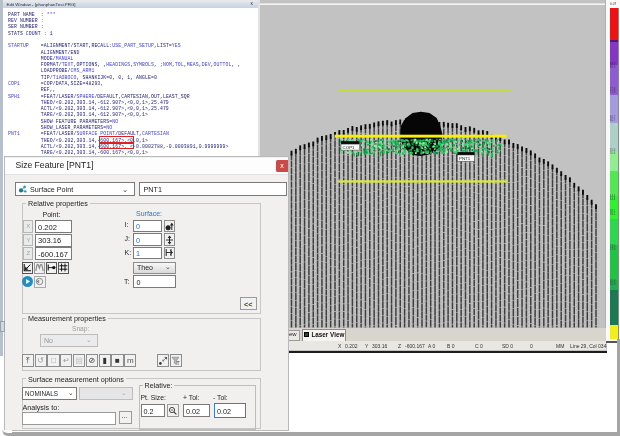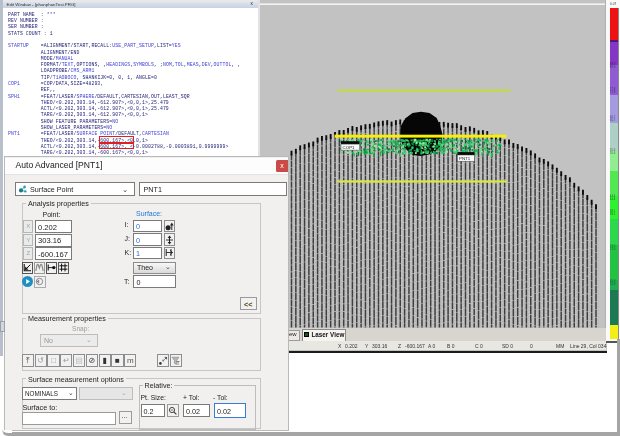--- a/index.html
+++ b/index.html
@@ -932,38 +932,38 @@
 <div class="abs" style="left:3px;top:2.2px;width:255px;height:5.4px;background:linear-gradient(#dde4ee,#c7d2e2)"></div>
 <div class="abs" style="left:6.5px;top:2.6px;font-size:4.4px;line-height:4.8px;color:#333;white-space:nowrap">Edit Window - [phanphanTest.PRG]</div>
 <div class="abs" style="left:250.5px;top:2.4px;font-size:4.6px;line-height:4.8px;color:#222">x</div>
 <div class="abs" style="left:257.5px;top:0;width:2px;height:157px;background:#e2e2e2"></div>
 <pre class="abs" style="left:8px;top:11.9px;margin:0;font-family:'Liberation Mono',monospace;font-size:4.8px;line-height:6.28px;letter-spacing:0.1px"><span style="color:#1d1d74">PART NAME  : </span><span style="color:#4343d6">***</span><br><span style="color:#1d1d74">REV NUMBER :</span><br><span style="color:#1d1d74">SER NUMBER :</span><br><span style="color:#1d1d74">STATS COUNT : 1</span><br><br><span style="color:#4343d6">STARTUP</span><span style="color:#1d1d74">    =ALIGNMENT/START,RECALL:</span><span style="color:#4343d6">USE_PART_SETUP</span><span style="color:#1d1d74">,LIST=</span><span style="color:#4343d6">YES</span><br><span style="color:#1d1d74">           ALIGNMENT/END</span><br><span style="color:#1d1d74">           MODE/</span><span style="color:#4343d6">MANUAL</span><br><span style="color:#1d1d74">           FORMAT/</span><span style="color:#4343d6">TEXT</span><span style="color:#1d1d74">,OPTIONS, ,</span><span style="color:#4343d6">HEADINGS</span><span style="color:#1d1d74">,</span><span style="color:#4343d6">SYMBOLS</span><span style="color:#1d1d74">, ;</span><span style="color:#4343d6">NOM</span><span style="color:#1d1d74">,</span><span style="color:#4343d6">TOL</span><span style="color:#1d1d74">,</span><span style="color:#4343d6">MEAS</span><span style="color:#1d1d74">,</span><span style="color:#4343d6">DEV</span><span style="color:#1d1d74">,</span><span style="color:#4343d6">OUTTOL</span><span style="color:#1d1d74">, ,</span><br><span style="color:#1d1d74">           LOADPROBE/</span><span style="color:#4343d6">CMS_ARM1</span><br><span style="color:#1d1d74">           TIP/</span><span style="color:#4343d6">T1AOBOCO</span><span style="color:#1d1d74">, SHANKIJK=0, 0, 1, ANGLE=0</span><br><span style="color:#4343d6">COP1</span><span style="color:#1d1d74">       =COP/DATA,SIZE=48293,</span><br><span style="color:#1d1d74">           REF,,</span><br><span style="color:#4343d6">SPH1</span><span style="color:#1d1d74">       =FEAT/LASER/</span><span style="color:#4343d6">SPHERE</span><span style="color:#1d1d74">/DEFAULT,CARTESIAN,OUT,LEAST_SQR</span><br><span style="color:#1d1d74">           THEO/&lt;0.202,303.14,-612.907&gt;,&lt;0,0,1&gt;,25.479</span><br><span style="color:#1d1d74">           ACTL/&lt;0.202,303.14,-612.907&gt;,&lt;0,0,1&gt;,25.479</span><br><span style="color:#1d1d74">           TARG/&lt;0.202,303.14,-612.907&gt;,&lt;0,0,1&gt;</span><br><span style="color:#1d1d74">           SHOW FEATURE PARAMETERS=</span><span style="color:#4343d6">NO</span><br><span style="color:#1d1d74">           SHOW_LASER_PARAMETERS=</span><span style="color:#4343d6">NO</span><br><span style="color:#4343d6">PNT1</span><span style="color:#1d1d74">       =FEAT/LASER/</span><span style="color:#4343d6">SURFACE POINT</span><span style="color:#1d1d74">/DEFAULT,</span><span style="color:#4343d6">CARTESIAN</span><br><span style="color:#1d1d74">           THEO/&lt;0.202,303.14,-600.167&gt;,&lt;0,0,1&gt;</span><br><span style="color:#1d1d74">           ACTL/&lt;0.202,303.14,-600.167&gt;, &lt;-0.0002788,-0.0003891,0.9999999&gt;</span><br><span style="color:#1d1d74">           TARG/&lt;0.202,303.14,-600.167&gt;,&lt;0,0,1&gt;</span></pre>
 <div class="abs" style="left:99px;top:136.2px;width:35px;height:6.5px;border:1.1px solid #e02020;box-sizing:border-box"></div>
 <div class="abs" style="left:99px;top:142.6px;width:35px;height:6.5px;border:1.1px solid #e02020;box-sizing:border-box"></div>
 
 <div class="abs" style="left:4px;top:156px;width:284.5px;height:275px;background:#f1f0ef;border:1px solid #b9b9b9;border-top:1.8px solid #2e7d8f;box-sizing:border-box"></div>
 <div class="abs" style="left:5px;top:157.8px;width:282.5px;height:17.2px;background:#fdfdfd;border-bottom:1px solid #e3e3e3;box-sizing:border-box"></div>
-<div class="abs" style="left:15.5px;top:160.2px;font-size:8.6px;color:#1a1a1a">Auto Advanced [PNT1]</div>
+<div class="abs" style="left:15.5px;top:160.2px;font-size:8.6px;color:#1a1a1a">Size Feature [PNT1]</div>
 <div class="abs" style="left:275.5px;top:159.8px;width:13px;height:12.6px;background:#ca4a47;border-radius:1.5px;color:#fff;font-size:7px;line-height:11.5px;text-align:center">x</div>
 
 <div class="fld" style="left:14.5px;top:181.8px;width:120.5px;height:14.6px"></div>
 <svg class="abs" style="left:18px;top:185px" width="9" height="8">
       <circle cx="3" cy="5.4" r="2.1" fill="#1b7a8a"></circle>
       <circle cx="6.6" cy="2" r="1.4" fill="#28aabd"></circle>
       <circle cx="7.4" cy="6.4" r="1.2" fill="#28aabd"></circle>
       <line x1="3" y1="5.4" x2="6.6" y2="2" stroke="#1b7a8a" stroke-width="0.7"></line>
       <line x1="3" y1="5.4" x2="7.4" y2="6.4" stroke="#1b7a8a" stroke-width="0.7"></line>
     </svg>
 <div class="lbl" style="left:30px;top:185.2px;font-size:7.2px">Surface Point</div>
 <div class="lbl" style="left:122px;top:184.6px;font-size:7.5px;color:#444">⌄</div>
 <div class="fld" style="left:139px;top:181.8px;width:147.5px;height:14.6px"></div>
 <div class="lbl" style="left:143.5px;top:185.2px;font-size:7.2px">PNT1</div>
 
 <div class="grp" style="left:21.5px;top:203px;width:239.5px;height:110.5px"></div>
-<div class="grpt" style="left:26px;top:199.2px;font-size:7.2px">Analysis properties</div>
+<div class="grpt" style="left:26px;top:199.2px;font-size:7.2px">Relative properties</div>
 <div class="lbl" style="left:42.5px;top:210.6px;font-size:7px">Point:</div>
 <div class="lbl" style="left:136px;top:210.2px;font-size:7px;color:#1a7ad2">Surface:</div>
 <div class="abs" style="left:23.3px;top:220.2px;width:10px;height:12.6px;background:#eaeaea;border:1px solid #b5b5b5;box-sizing:border-box;color:#9aa;font-size:6.2px;line-height:10.6px;text-align:center">X</div>
 <div class="fld" style="left:34.5px;top:220.2px;width:37.5px;height:13px"></div>
 <div class="lbl" style="left:38px;top:222.79999999999998px;font-size:7.6px">0.202</div>
 <div class="abs" style="left:23.3px;top:233.8px;width:10px;height:12.6px;background:#eaeaea;border:1px solid #b5b5b5;box-sizing:border-box;color:#9aa;font-size:6.2px;line-height:10.6px;text-align:center">Y</div>
 <div class="fld" style="left:34.5px;top:233.8px;width:37.5px;height:13px"></div>
 <div class="lbl" style="left:38px;top:236.4px;font-size:7.6px">303.16</div>
 <div class="abs" style="left:23.3px;top:247.4px;width:10px;height:12.6px;background:#eaeaea;border:1px solid #b5b5b5;box-sizing:border-box;color:#9aa;font-size:6.2px;line-height:10.6px;text-align:center">Z</div>
 <div class="fld" style="left:34.5px;top:247.4px;width:37.5px;height:13px"></div>
@@ -1065,21 +1065,21 @@
       <path d="M1,1.2 L8,1.2 L5.6,4.4 L5.6,8.6 L3.4,7.4 L3.4,4.4 Z" fill="#b5b5b5" stroke="#777" stroke-width="0.5"></path>
       <text x="5.5" y="9" font-size="5" fill="#333">T</text>
     </svg>
 <div class="grp" style="left:21.5px;top:378.4px;width:239.5px;height:50.8px"></div>
 <div class="grpt" style="left:26px;top:374.6px;font-size:7.2px">Surface measurement options</div>
 <div class="fld" style="left:21.8px;top:387.4px;width:55.5px;height:12.8px"></div>
 <div class="lbl" style="left:25px;top:390.4px;font-size:6.3px">NOMINALS</div>
 <div class="lbl" style="left:68px;top:389px;font-size:6.8px;color:#444">⌄</div>
 <div class="abs" style="left:79px;top:387.4px;width:54px;height:12.8px;background:#e6e6e6;border:1px solid #bdbdbd;box-sizing:border-box"></div>
 <div class="lbl" style="left:121px;top:389px;font-size:6.8px;color:#aaa">⌄</div>
-<div class="lbl" style="left:22.4px;top:402.6px;font-size:7.2px">Surface to:</div>
+<div class="lbl" style="left:22.4px;top:402.6px;font-size:7.2px">Analysis to:</div>
 <div class="fld" style="left:22.4px;top:411.8px;width:93.5px;height:13px;border-color:#9a9a9a"></div>
 <div class="btn" style="left:118.7px;top:411px;width:13.5px;height:12.8px;border-color:#9a9a9a"></div>
 <div class="lbl" style="left:121.6px;top:411.6px;font-size:7px;color:#333">...</div>
 <div class="grp" style="left:138.5px;top:384.6px;width:117.5px;height:45px;border-color:#bdbdbd"></div>
 <div class="grpt" style="left:142.5px;top:380.8px;font-size:7.2px">Relative:</div>
 <div class="lbl" style="left:140.5px;top:394.4px;font-size:6.8px">Pt. Size:</div>
 <div class="lbl" style="left:183px;top:394.4px;font-size:6.8px">+ Tol:</div>
 <div class="lbl" style="left:213px;top:394.4px;font-size:6.8px">- Tol:</div>
 <div class="fld" style="left:140.5px;top:404px;width:24.5px;height:13px"></div>
 <div class="lbl" style="left:143.5px;top:406.6px;font-size:7.2px">0.2</div>

